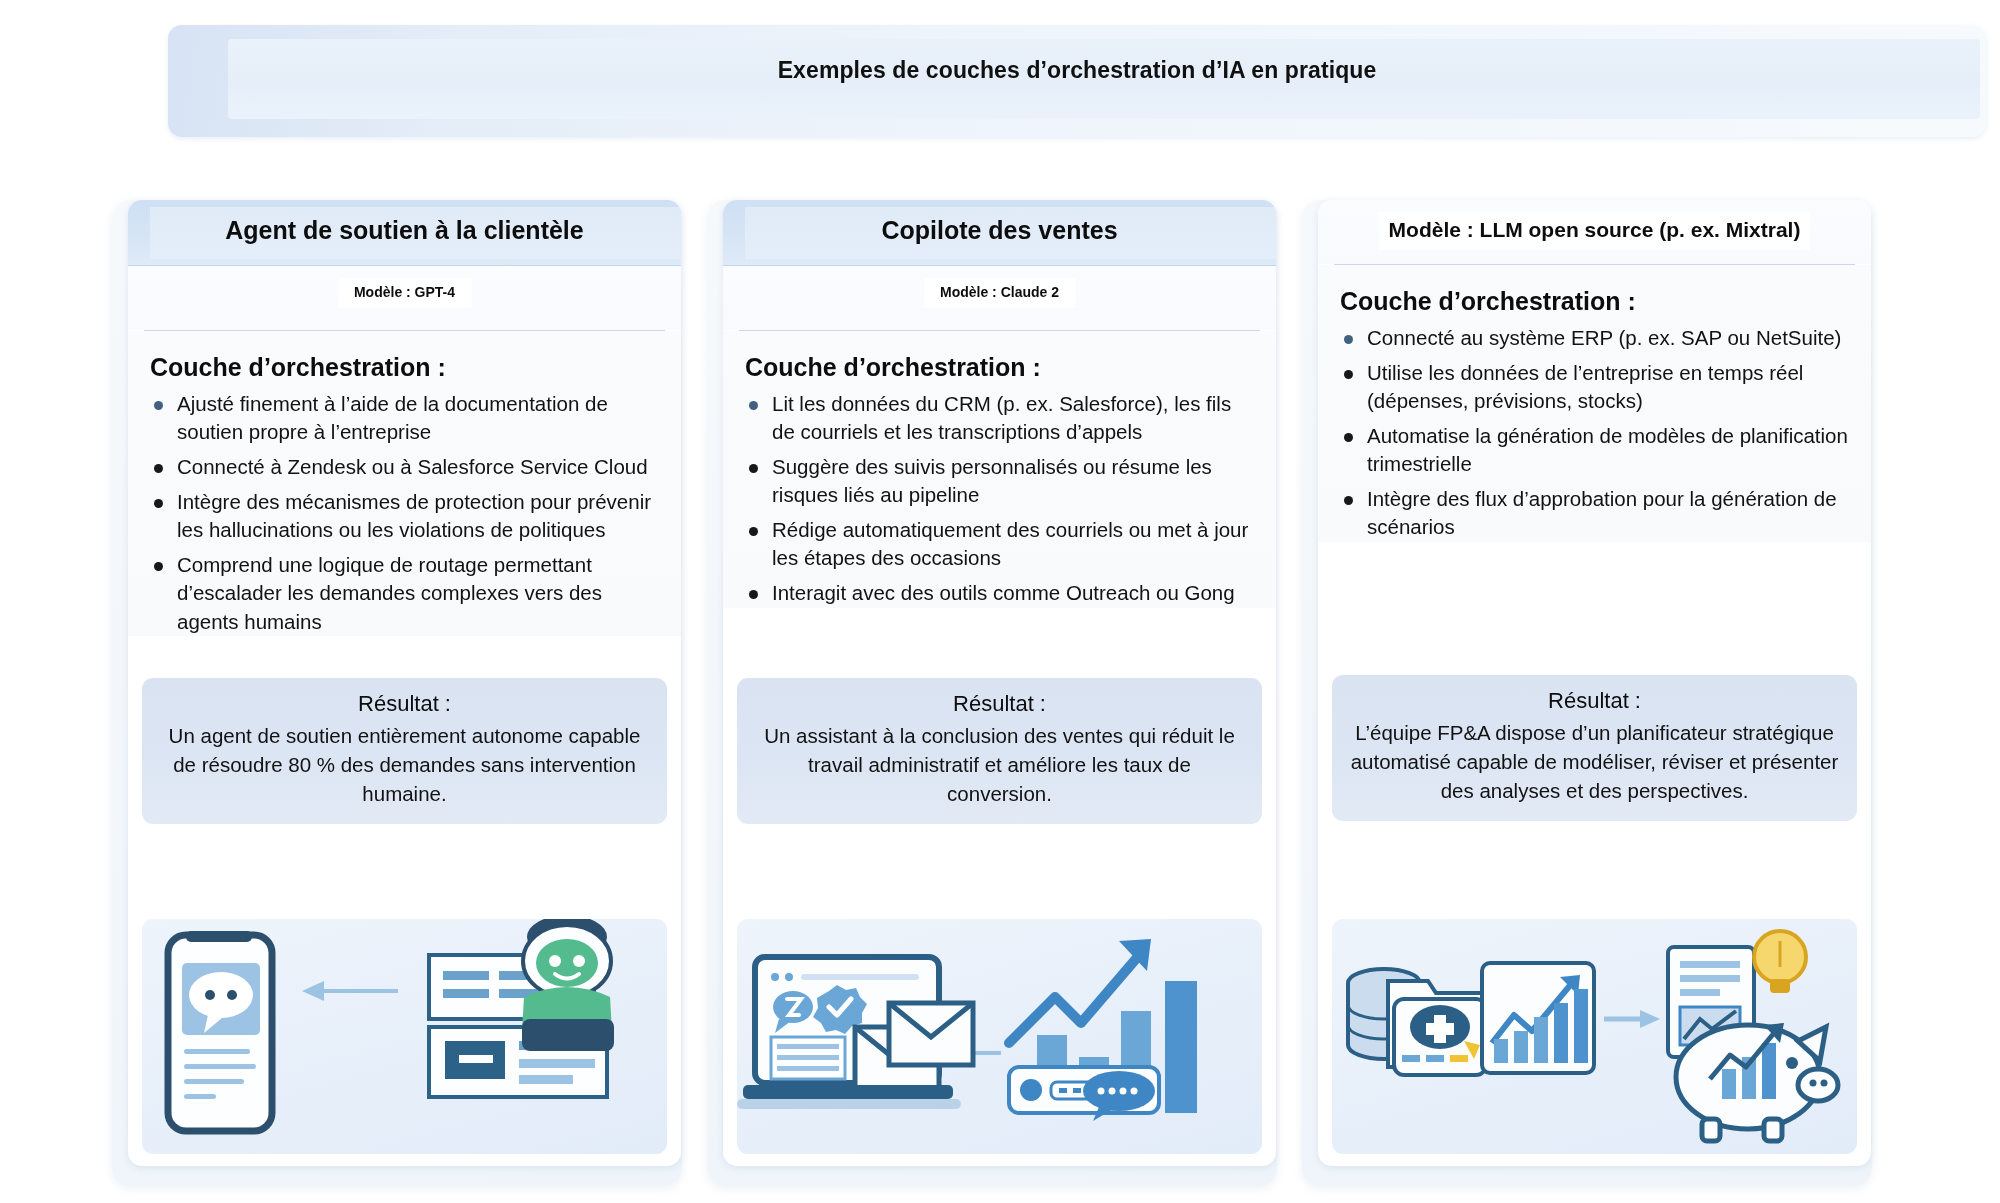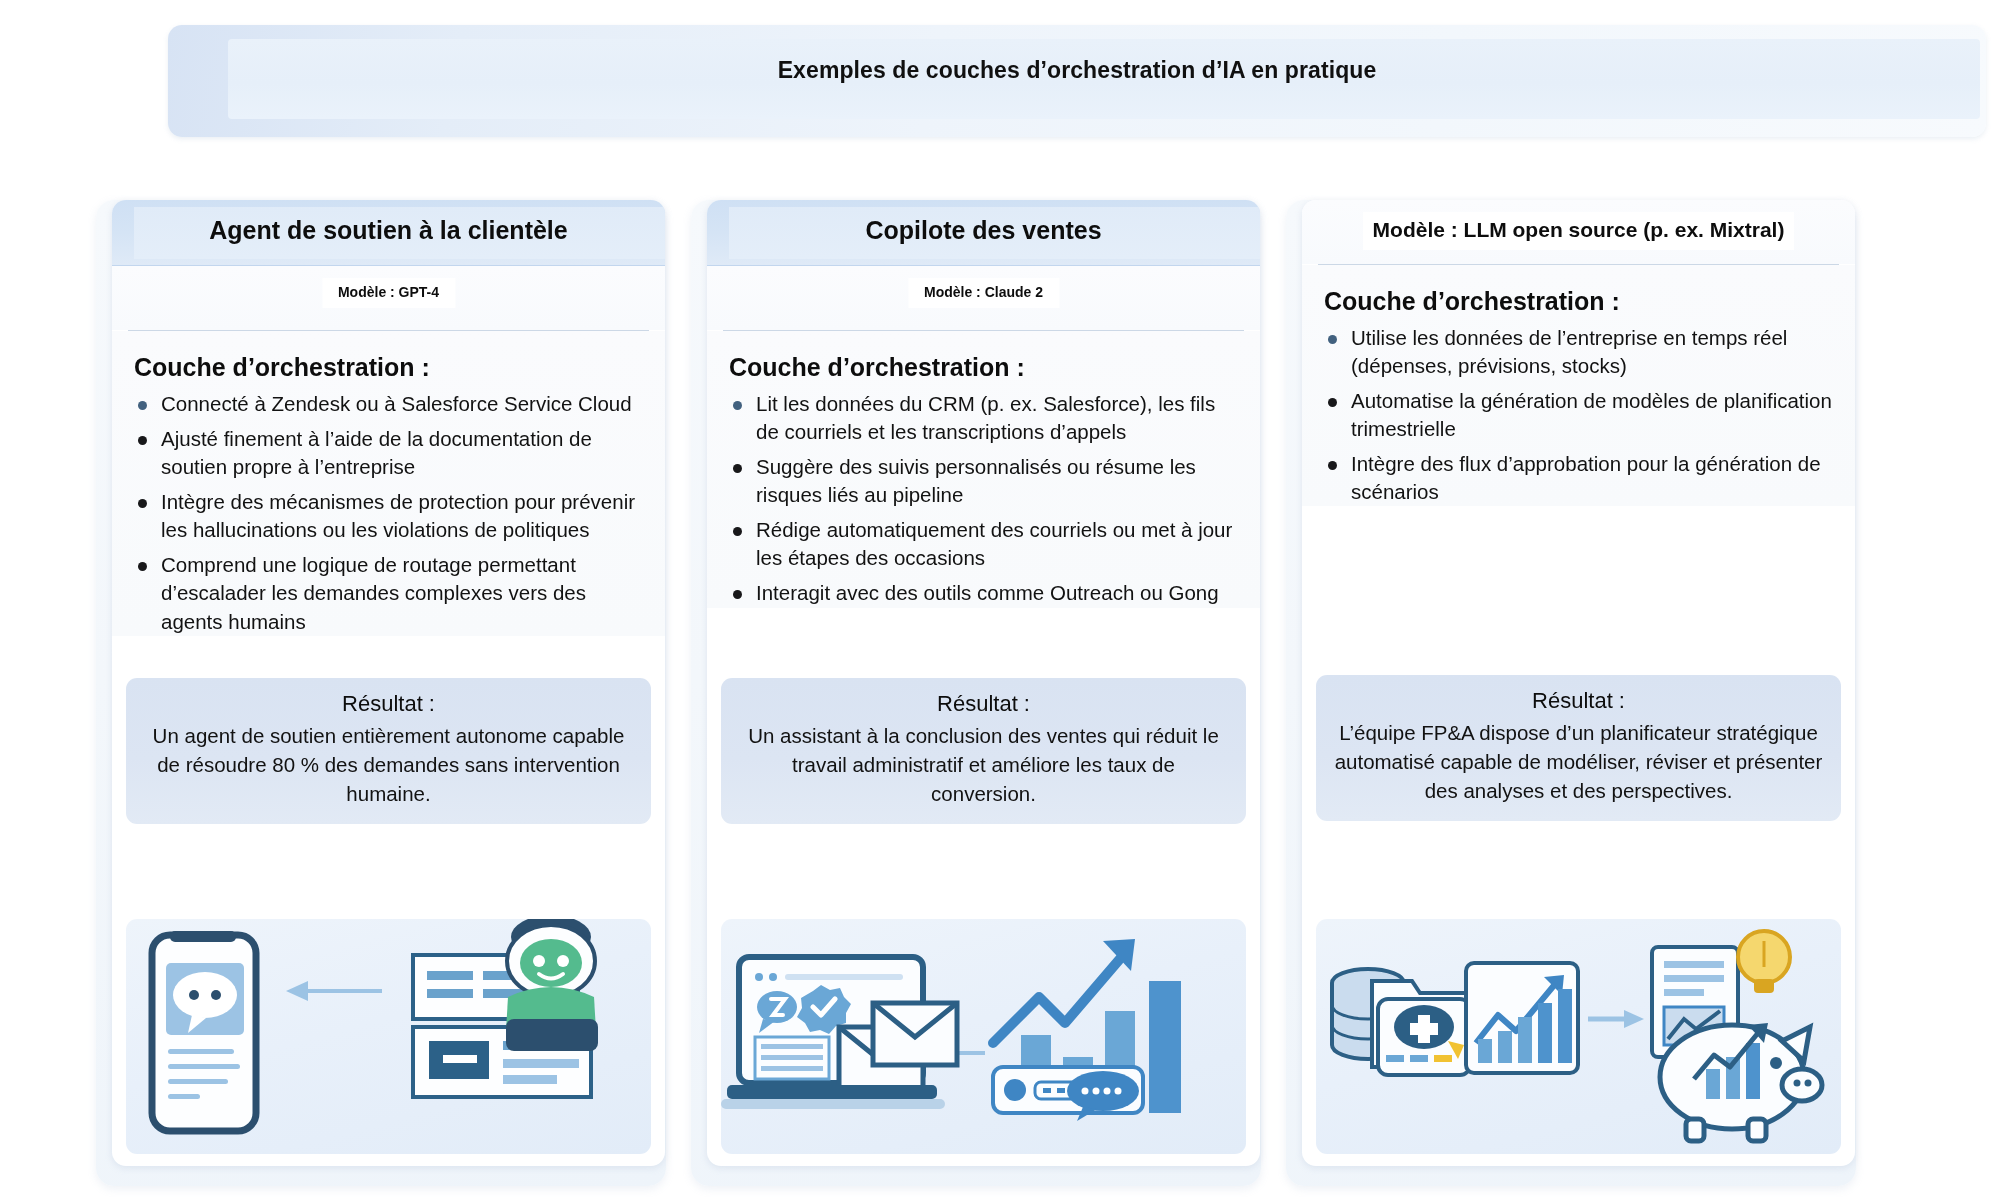--- a/index.html
+++ b/index.html
@@ -45,21 +45,21 @@
     text-align: center;
     font-size: 23px;
     font-weight: bold;
     color: #101010;
     letter-spacing: 0.1px;
   }
 
   
   .columns {
     position: absolute;
-    left: 0;
+    left: 16px;
     top: 200px;
     width: 1828px;
     height: 1003px;
   }
 
   .col {
     position: absolute;
     top: 0;
     width: 592px;
     height: 1003px;
@@ -235,22 +235,22 @@
         </div>
 
         <div class="model-zone">
           <div class="model-chip">Modèle : GPT-4</div>
         </div>
         <div class="divider"></div>
 
         <div class="card-body">
           <div class="body-title">Couche d’orchestration :</div>
           <ul class="bullets">
+            <li>Ajusté finement à l’aide de la documentation de soutien propre à l’entreprise</li>
             <li>Connecté à Zendesk ou à Salesforce Service Cloud</li>
-            <li>Ajusté finement à l’aide de la documentation de soutien propre à l’entreprise</li>
             <li>Intègre des mécanismes de protection pour prévenir les hallucinations ou les violations de politiques</li>
             <li>Comprend une logique de routage permettant d’escalader les demandes complexes vers des agents humains</li>
           </ul>
         </div>
 
         <div class="result-box" style="top:478px;">
           <div class="result-title">Résultat :</div>
           <div class="result-text">Un agent de soutien entièrement autonome capable de résoudre 80 % des demandes sans intervention humaine.</div>
         </div>
 
@@ -384,20 +384,21 @@
 
 
         <div class="model-zone">
           <div class="model-chip">Modèle : LLM open source (p. ex. Mixtral)</div>
         </div>
         <div class="divider"></div>
 
         <div class="card-body">
           <div class="body-title">Couche d’orchestration :</div>
           <ul class="bullets">
+            <li>Connecté au système ERP (p. ex. SAP ou NetSuite)</li>
             <li>Utilise les données de l’entreprise en temps réel (dépenses, prévisions, stocks)</li>
             <li>Automatise la génération de modèles de planification trimestrielle</li>
             <li>Intègre des flux d’approbation pour la génération de scénarios</li>
           </ul>
         </div>
 
         <div class="result-box" style="top:475px;">
           <div class="result-title">Résultat :</div>
           <div class="result-text">L’équipe FP&amp;A dispose d’un planificateur stratégique automatisé capable de modéliser, réviser et présenter des analyses et des perspectives.</div>
         </div>

